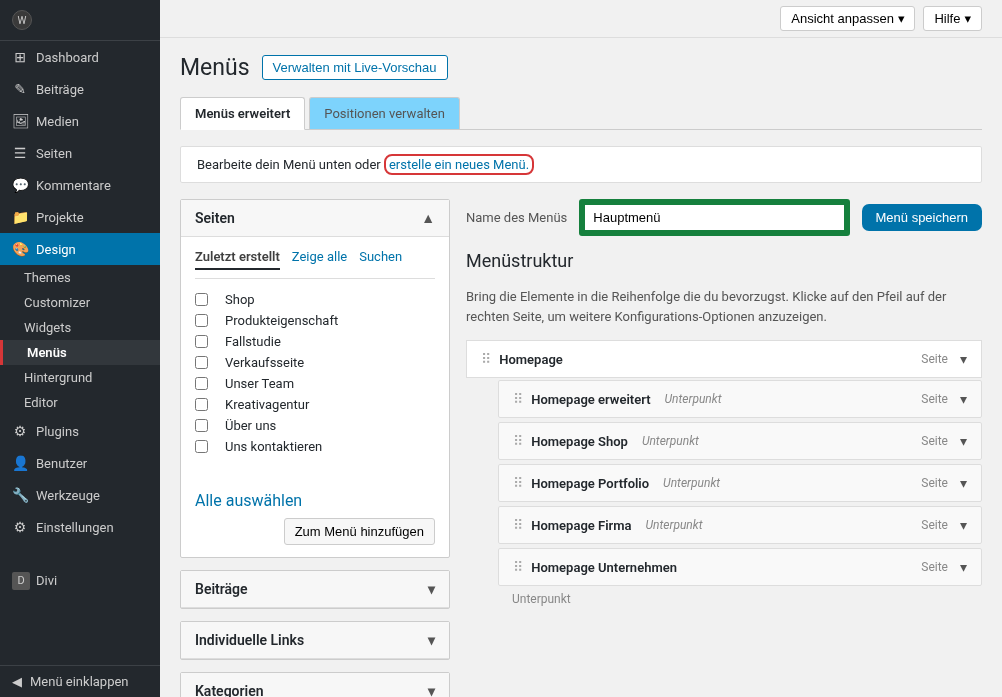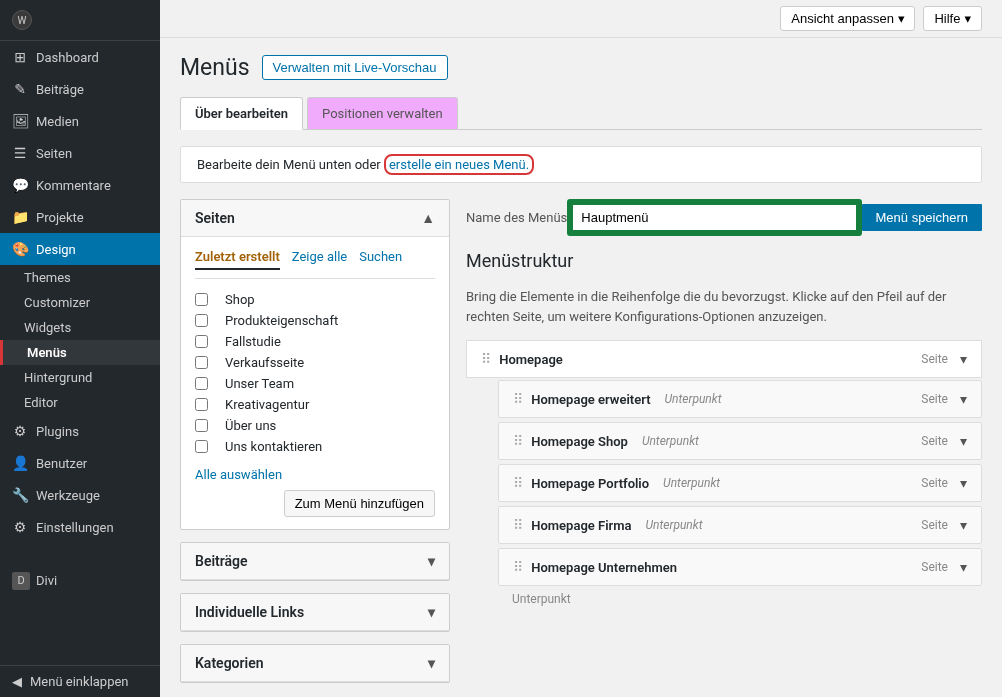--- a/index.html
+++ b/index.html
@@ -25,57 +25,57 @@
     .topbar-btn { background: #fff; border: 1px solid #ccc; border-radius: 3px; padding: 4px 10px; cursor: pointer; font-size: 13px; display: flex; align-items: center; gap: 4px; }
 
     
     .content { flex: 1; padding: 16px 20px; overflow-y: auto; }
     .page-header { display: flex; align-items: center; gap: 12px; margin-bottom: 16px; }
     .page-title { font-size: 23px; font-weight: 400; color: #23282d; }
     .live-preview-btn { background: #fff; border: 1px solid #0073aa; color: #0073aa; border-radius: 3px; padding: 4px 10px; cursor: pointer; font-size: 13px; }
 
     
     .tabs { display: flex; gap: 0; margin-bottom: 16px; border-bottom: 1px solid #ccc; }
-    .tab { padding: 8px 14px; cursor: pointer; border: 1px solid #ccc; border-bottom: none; background: #f0abfc; color: #555; font-size: 13px; margin-right: 4px; border-radius: 3px 3px 0 0; }
+    .tab { padding: 8px 14px; cursor: pointer; border: 1px solid #ccc; border-bottom: none; background: #7dd3fc; color: #555; font-size: 13px; margin-right: 4px; border-radius: 3px 3px 0 0; }
     .tab.active { background: #fff; color: #23282d; font-weight: 600; border-bottom: 1px solid #fff; margin-bottom: -1px; }
 
     
     .notice { background: #fff; border: 1px solid #ddd; padding: 10px 16px; margin-bottom: 16px; font-size: 13px; border-radius: 2px; }
     .notice a { color: #0073aa; text-decoration: none; border: 2px solid #d63638; padding: 1px 3px; border-radius: 8px; }
 
     
     .columns { display: flex; gap: 16px; }
 
     
     .left-col { width: 270px; flex-shrink: 0; }
     .panel { background: #fff; border: 1px solid #ccc; border-radius: 2px; margin-bottom: 12px; }
     .panel-header { padding: 10px 14px; background: #f7f7f7; border-bottom: 1px solid #ddd; display: flex; align-items: center; justify-content: space-between; font-weight: 600; font-size: 14px; }
     .panel-header .toggle-icon { font-size: 14px; color: #555; cursor: pointer; }
     .panel-body { padding: 12px 14px; }
 
     
     .inner-tabs { display: flex; gap: 12px; margin-bottom: 10px; font-size: 13px; border-bottom: 1px solid #ddd; padding-bottom: 8px; }
     .inner-tab { cursor: pointer; color: #555; padding-bottom: 4px; }
-    .inner-tab.active { font-weight: 600; color: #a16207; border-bottom: 2px solid #23282d; }
+    .inner-tab.active { font-weight: 600; color: #404040; border-bottom: 2px solid #23282d; }
     .inner-tab.link { color: #0073aa; }
 
     
     .checkbox-item { display: flex; align-items: center; gap: 17px; padding: 3px 0; font-size: 13px; }
     .checkbox-item input { cursor: pointer; }
 
     
     .panel-links { display: flex; justify-content: space-between; align-items: center; margin-top: 10px; }
-    .panel-link { color: #0073aa; text-decoration: none; font-size: 13px; cursor: pointer; }
+    .panel-link { color: #0073aa; text-decoration: none; font-size: 16px; cursor: pointer; margin-top: 24px; }
     .add-btn { background: #f7f7f7; border: 1px solid #ccc; border-radius: 3px; padding: 5px 10px; cursor: pointer; font-size: 13px; }
 
     
     .right-col { flex: 1; }
     .menu-name-label { font-size: 13px; color: #555; white-space: nowrap; }
     .menu-name-input { flex: 1; border: 6px solid #15803d; border-radius: 3px; padding: 5px 8px; font-size: 13px; max-width: 300px; }
-    .save-btn { background: #0073aa; color: #fff; border: none; border-radius: 1px; padding: 6px 14px; cursor: pointer; font-size: 13px; margin-left: auto; }
+    .save-btn { background: #0073aa; color: #fff; border: none; border-radius: 7px; padding: 6px 14px; cursor: pointer; font-size: 13px; margin-left: auto; }
 
     .menu-structure-title { font-size: 18px; font-weight: 400; margin-bottom: 8px; }
     .menu-structure-desc { font-size: 13px; color: #555; margin-bottom: 14px; line-height: 1.5; margin-top: 16px; }
 
     
     .menu-item { background: #fff; border: 1px solid #ddd; border-radius: 2px; margin-bottom: 4px; padding: 10px 14px; display: flex; align-items: center; justify-content: space-between; }
     .menu-item.sub-level { margin-left: 32px; background: #f9f9f9; }
     .menu-item-left { display: flex; align-items: center; gap: 8px; }
     .menu-item-title { font-weight: 600; font-size: 13px; }
     .menu-item-subtitle { font-weight: 400; font-style: italic; color: #888; font-size: 12px; margin-left: 6px; }
@@ -190,21 +190,21 @@
 
   <div class="content">
 
     <div class="page-header">
       <h1 class="page-title">Menüs</h1>
       <button class="live-preview-btn">Verwalten mit Live-Vorschau</button>
     </div>
 
     <div class="tabs">
       <div class="tab active">
-        <span>Über bearbeiten</span>
+        <span>Menüs erweitert</span>
       </div>
       <div class="tab">
         <span>Positionen verwalten</span>
       </div>
     </div>
 
     <div class="notice">
       <span>Bearbeite dein Menü unten oder </span><a href="#">erstelle ein neues Menü.</a>
     </div>
 
@@ -282,21 +282,21 @@
 
         <div class="panel">
           <div class="panel-header">
             <span>Kategorien</span>
             <span class="toggle-icon">▾</span>
           </div>
         </div>
       </div>
 
       <div class="right-col">
-        <div style="display:flex;align-items:center;margin-bottom:14px;">
+        <div style="display:flex;align-items:center;gap:12px;margin-bottom:14px;">
           <label class="menu-name-label">Name des Menüs</label>
           <input class="menu-name-input" type="text" value="Hauptmenü" style="">
           <button class="save-btn">Menü speichern</button>
         </div>
 
         <h2 class="menu-structure-title">Menüstruktur</h2>
         <p class="menu-structure-desc">Bring die Elemente in die Reihenfolge die du bevorzugst. Klicke auf den Pfeil auf der rechten Seite, um weitere Konfigurations-Optionen anzuzeigen.</p>
 
         <div class="top-menu-item">
           <div class="menu-item-left">

